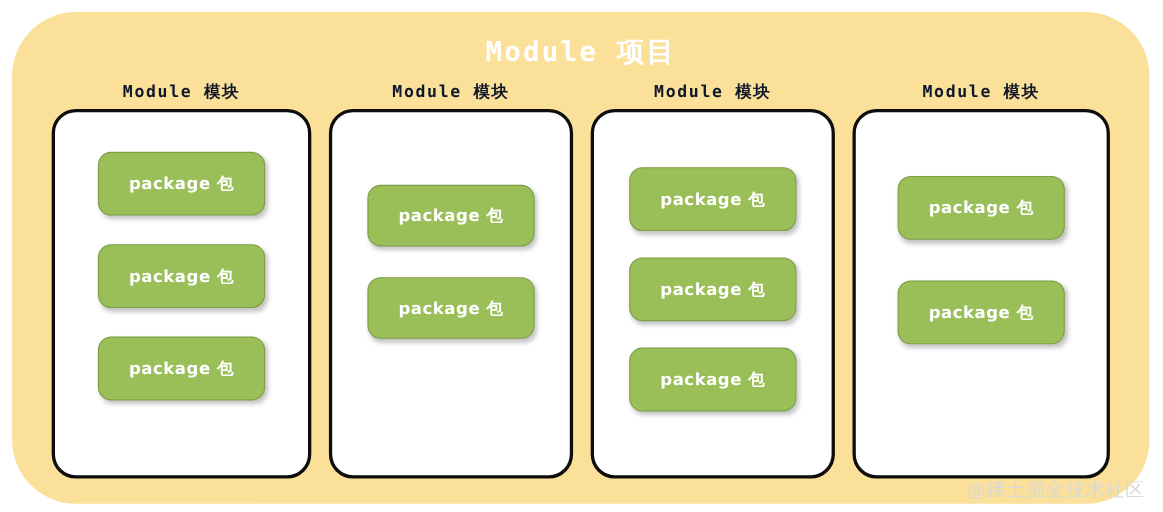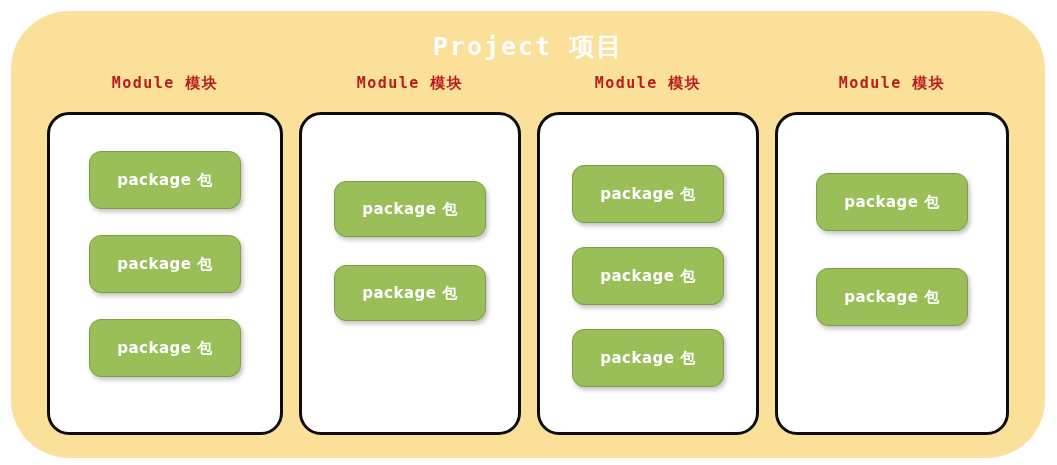--- a/index.html
+++ b/index.html
@@ -69,29 +69,29 @@
     flex-direction: column;
     align-items: center;
   }
 
   .module-col.m1 { width: 236px; }
   .module-col.m2 { width: 222px; }
   .module-col.m3 { width: 222px; }
   .module-col.m4 { width: 234px; }
 
   .module-title {
-    color: #b91c1c;
+    color: #0f172a;
     font-family: "DejaVu Sans Mono", monospace;
     font-weight: bold;
     font-size: 15px;
     letter-spacing: 1.5px;
     line-height: 20px;
     height: 22px;
     white-space: nowrap;
-    margin-bottom: 17px;
+    margin-bottom: 4px;
   }
 
   .module-box {
     position: relative;
     width: 100%;
     flex: 1 1 auto;
     background: #ffffff;
     border: 3px solid #0d0d0d;
     border-radius: 22px;
     box-sizing: border-box;
@@ -148,21 +148,21 @@
     white-space: nowrap;
   }
 </style>
 </head>
 <body>
 
 <div id="canvas">
 
   <div class="project-panel">
 
-    <div class="project-title">Project 项目</div>
+    <div class="project-title">Module 项目</div>
 
     <div class="modules-row">
 
       <div class="module-col m1">
         <div class="module-title">Module 模块</div>
         <div class="module-box">
           <div class="pkg-stack s1">
             <div class="package-box">package 包</div>
             <div class="package-box">package 包</div>
             <div class="package-box">package 包</div>
@@ -197,14 +197,15 @@
           <div class="pkg-stack s4">
             <div class="package-box">package 包</div>
             <div class="package-box">package 包</div>
           </div>
         </div>
       </div>
 
     </div>
   </div>
 
+  <div class="watermark">@稀土掘金技术社区</div>
 
 </div>
 
 </body></html>

